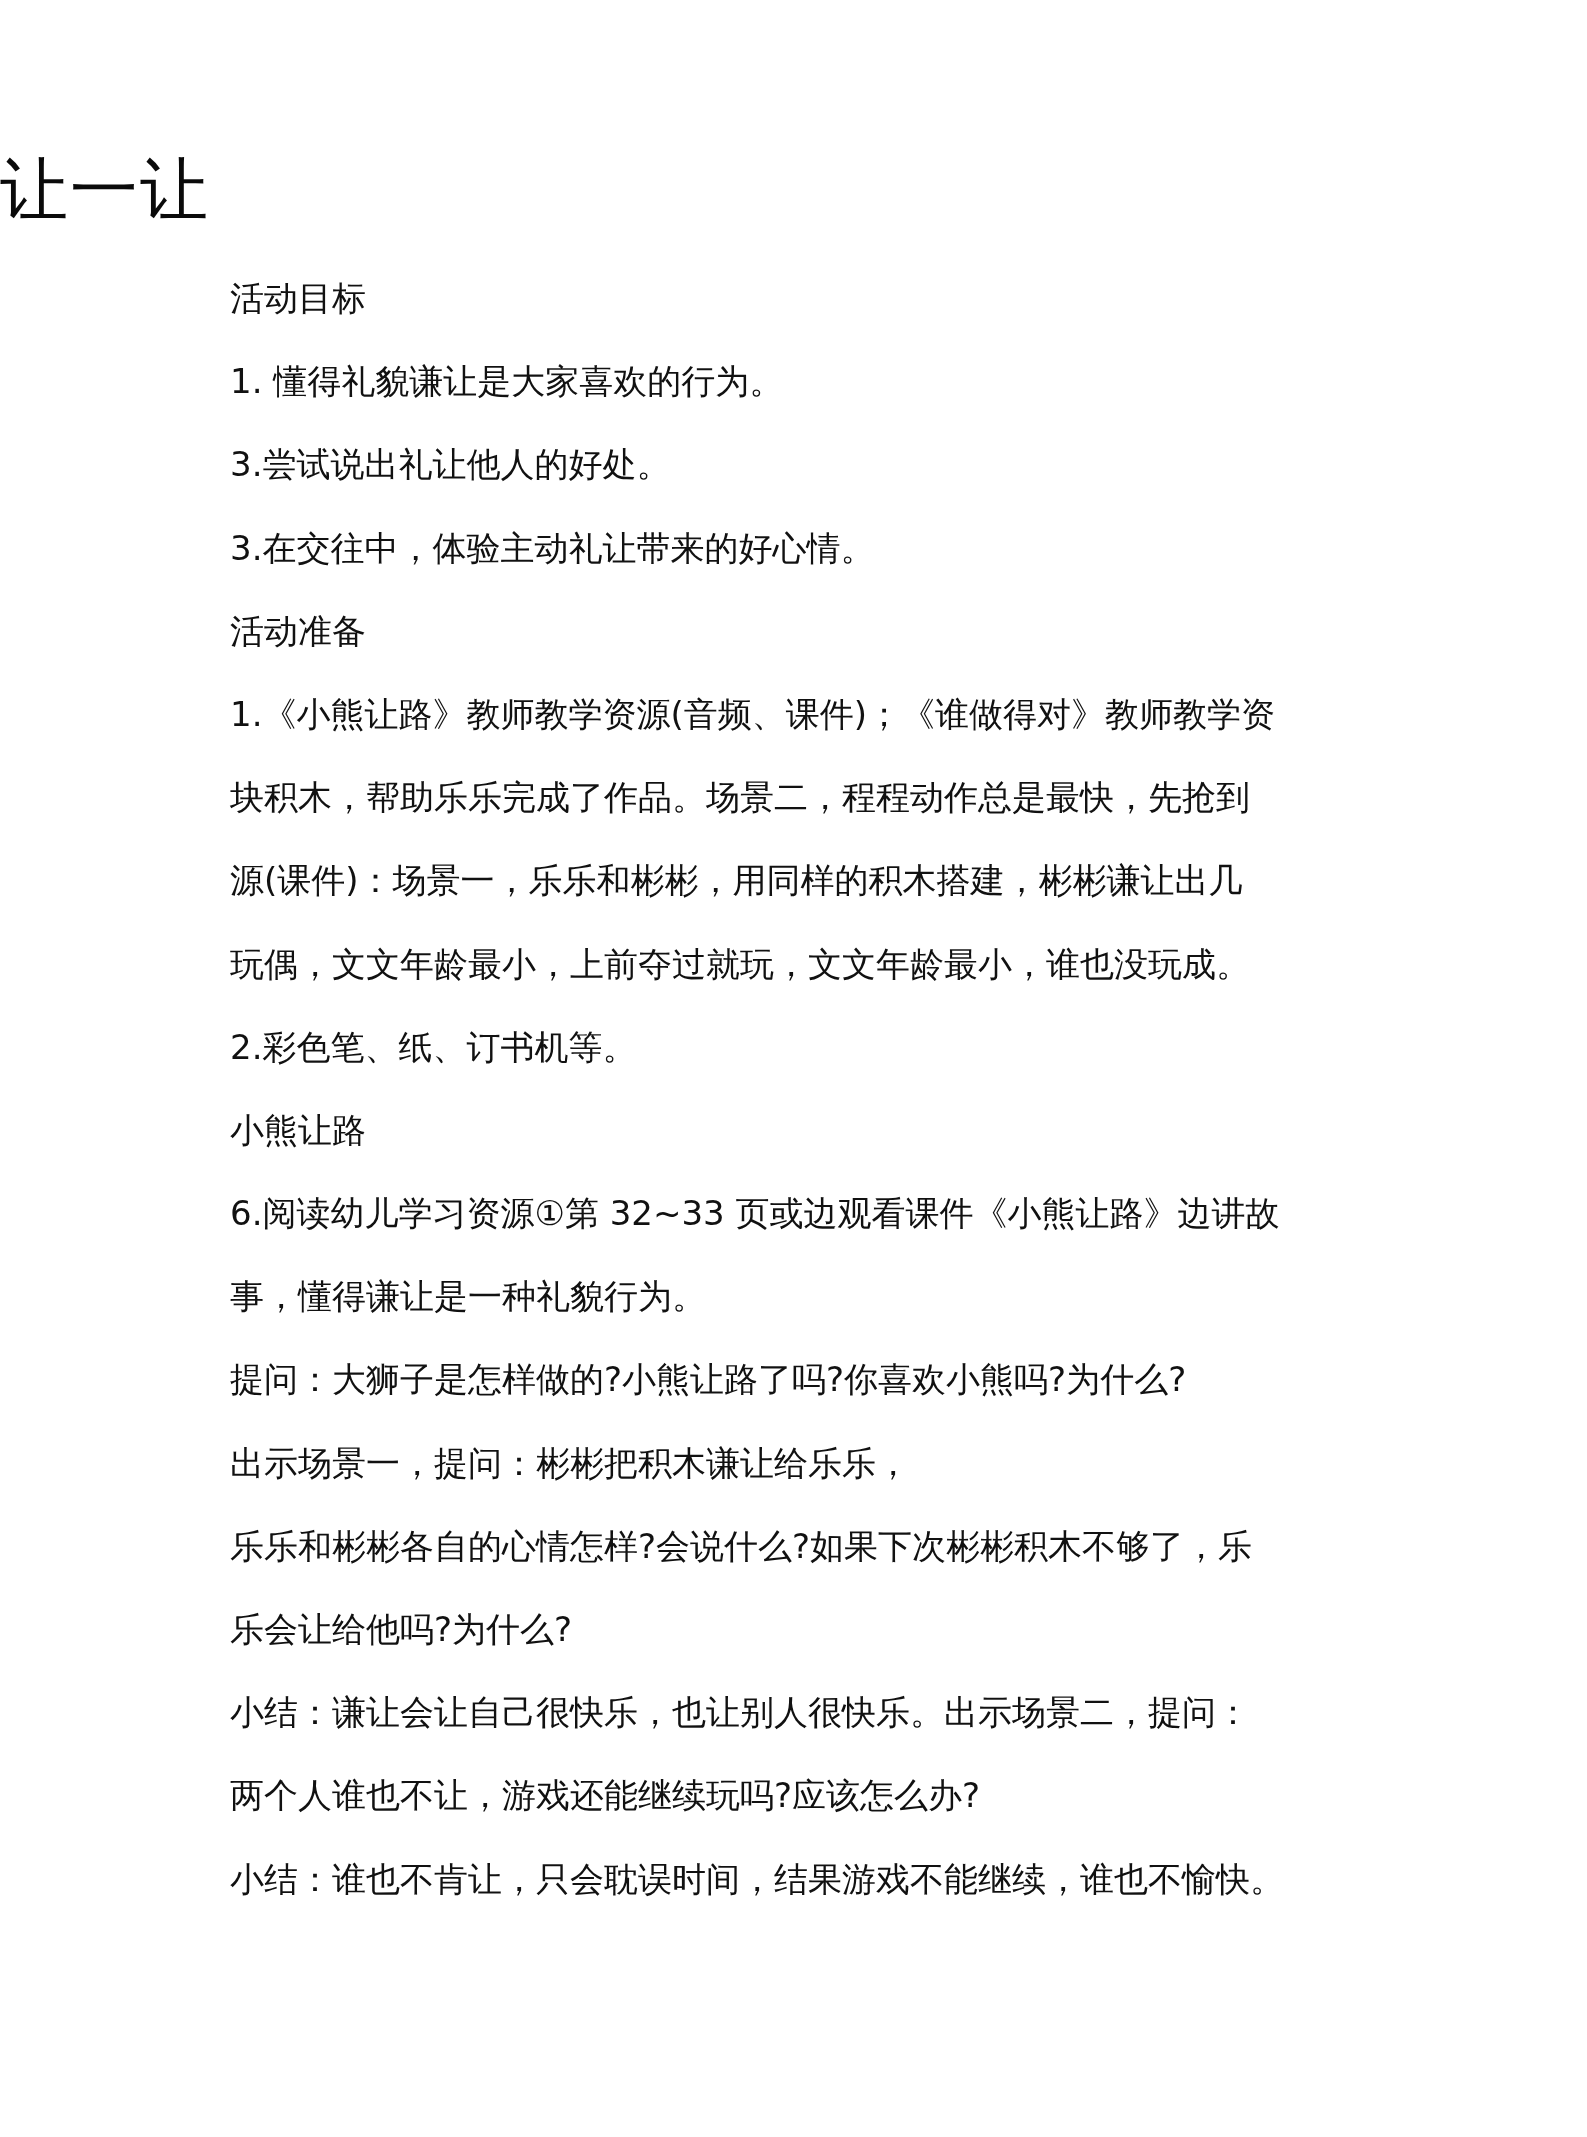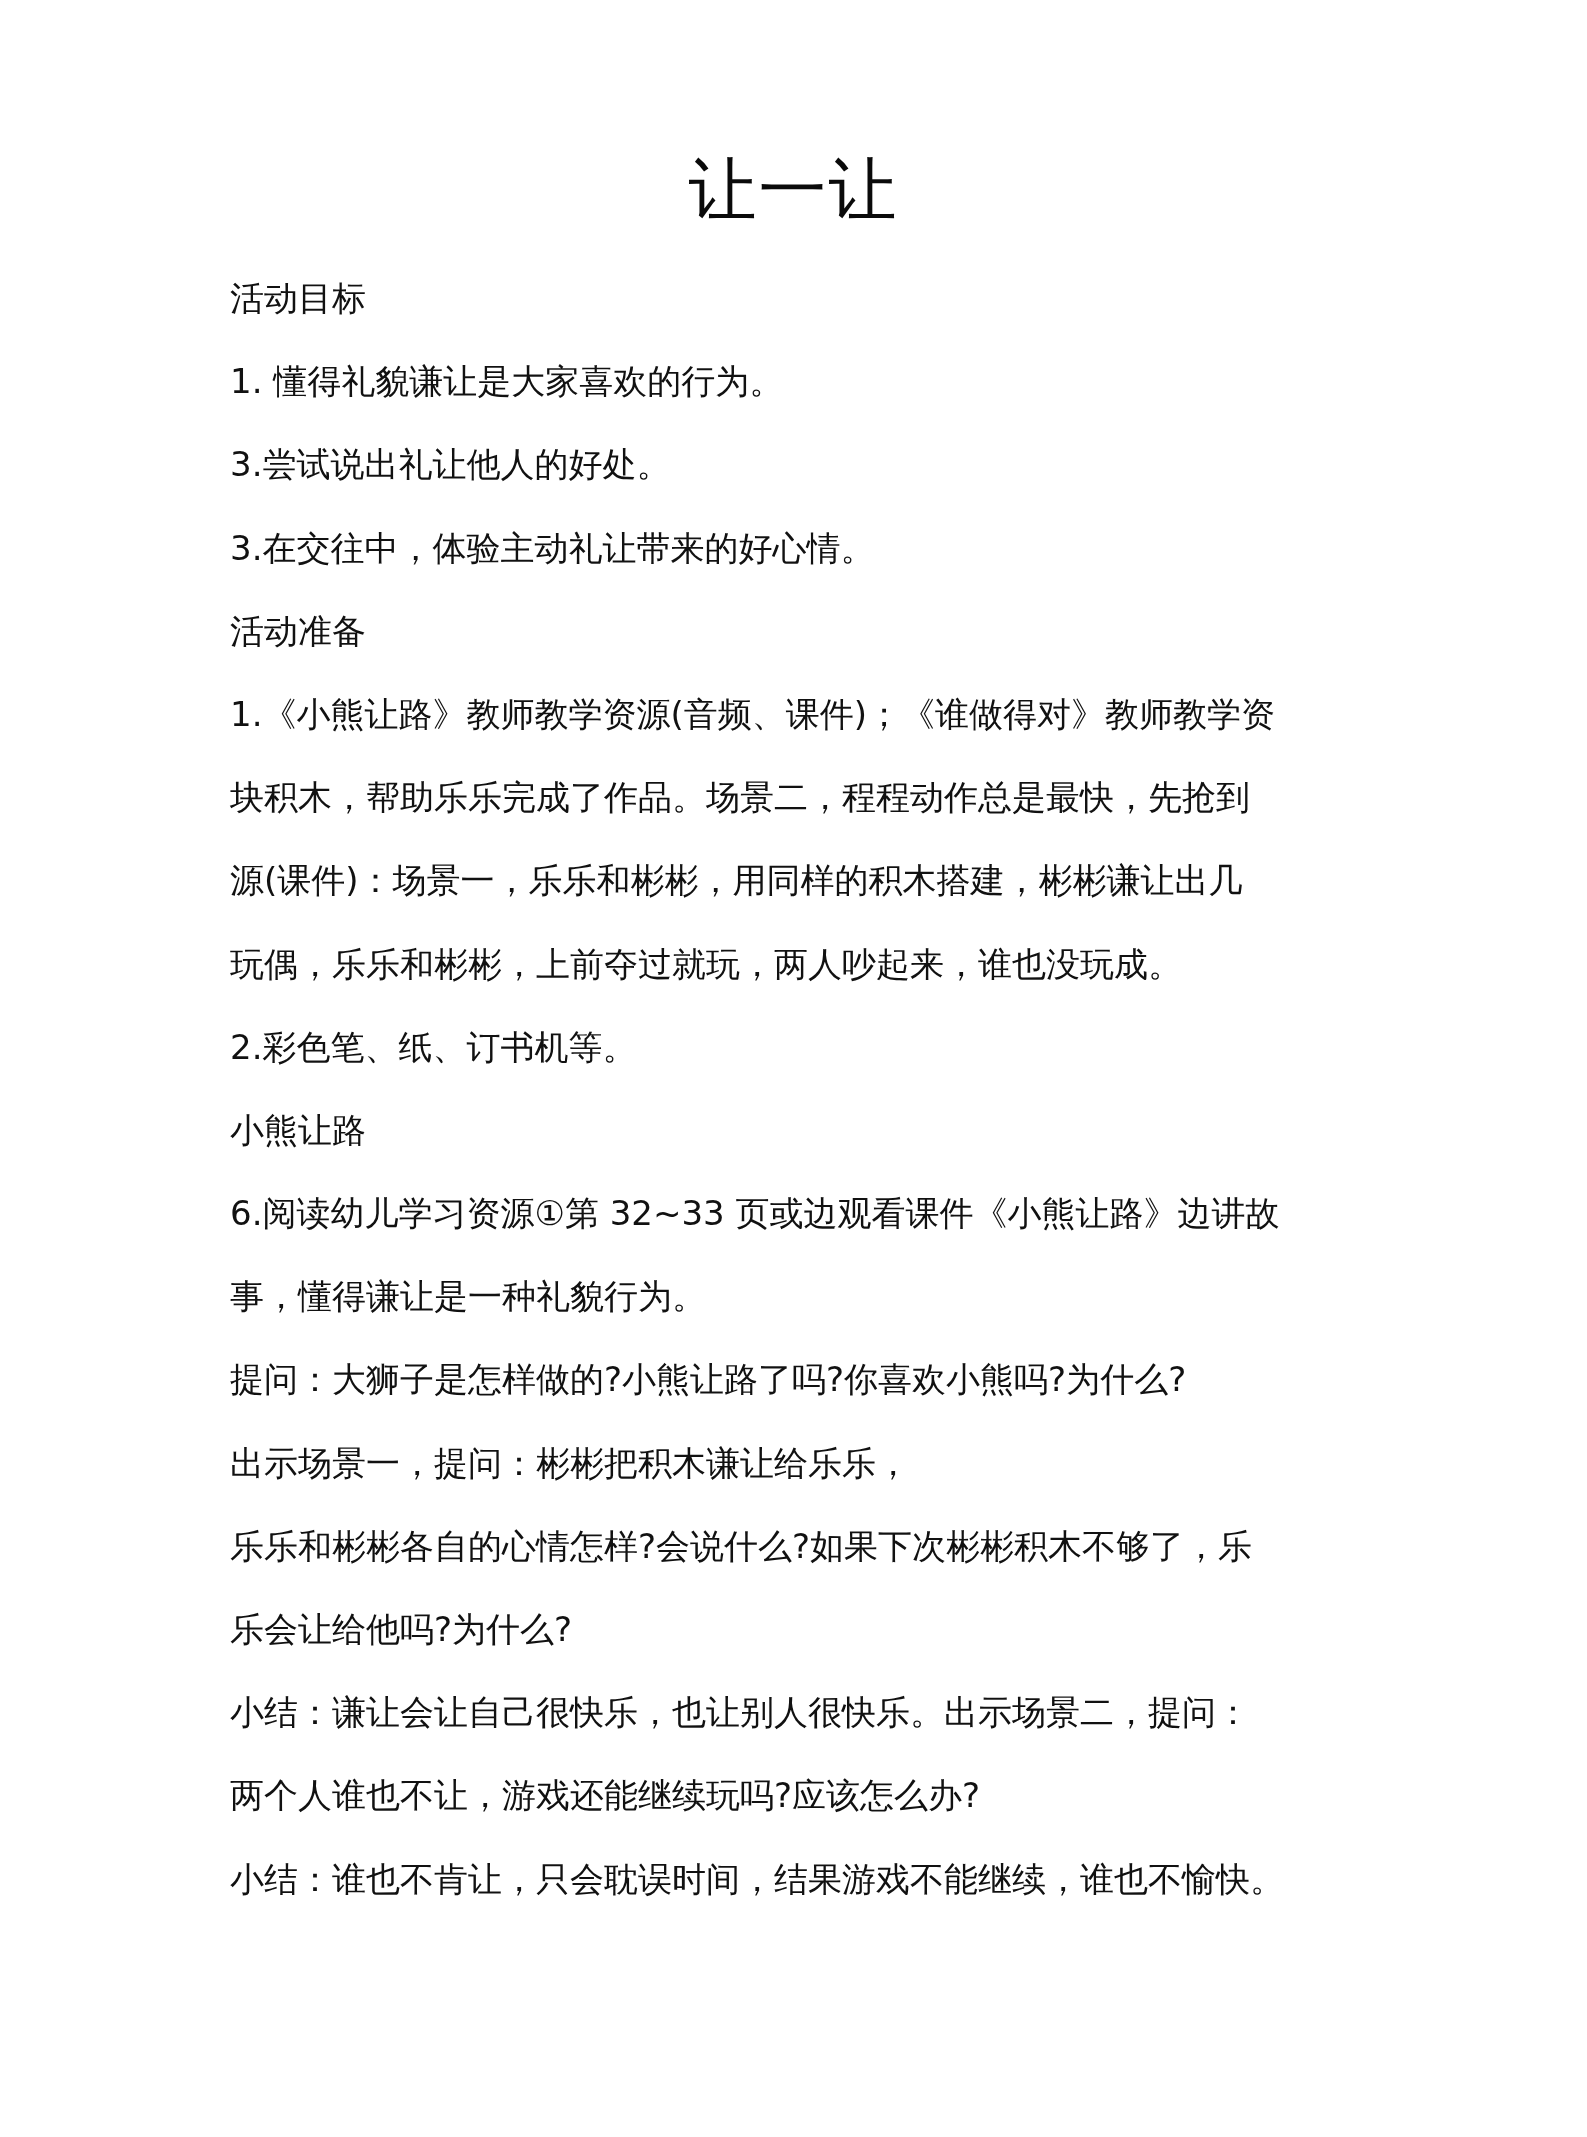--- a/index.html
+++ b/index.html
@@ -21,21 +21,21 @@
       width: 1587px;
       height: 2137px;
       background: #ffffff;
     }
     .title {
       position: absolute;
       left: 0;
       width: 1587px;
       top: 150px;
       height: 80px;
-      text-align: center;
+      text-align: left;
       font-family: "DejaVu Serif", "Liberation Serif", serif;
       font-size: 68px;
       line-height: 80px;
       letter-spacing: 2px;
       color: #0a0a0a;
     }
     .body-text {
       position: absolute;
       left: 230px;
       top: 272px;
@@ -57,21 +57,21 @@
 
   <div class="body-text">
     <div class="line">活动目标</div>
     <div class="line">1.  懂得礼貌谦让是大家喜欢的行为。</div>
     <div class="line">3.尝试说出礼让他人的好处。</div>
     <div class="line">3.在交往中，体验主动礼让带来的好心情。</div>
     <div class="line">活动准备</div>
     <div class="line">1.《小熊让路》教师教学资源(音频、课件)；《谁做得对》教师教学资</div>
     <div class="line">块积木，帮助乐乐完成了作品。场景二，程程动作总是最快，先抢到</div>
     <div class="line">源(课件)：场景一，乐乐和彬彬，用同样的积木搭建，彬彬谦让出几</div>
-    <div class="line">玩偶，乐乐和彬彬，上前夺过就玩，两人吵起来，谁也没玩成。</div>
+    <div class="line">玩偶，文文年龄最小，上前夺过就玩，文文年龄最小，谁也没玩成。</div>
     <div class="line">2.彩色笔、纸、订书机等。</div>
     <div class="line">小熊让路</div>
     <div class="line">6.阅读幼儿学习资源①第 32~33 页或边观看课件《小熊让路》边讲故</div>
     <div class="line">事，懂得谦让是一种礼貌行为。</div>
     <div class="line">提问：大狮子是怎样做的?小熊让路了吗?你喜欢小熊吗?为什么?</div>
     <div class="line">出示场景一，提问：彬彬把积木谦让给乐乐，</div>
     <div class="line">乐乐和彬彬各自的心情怎样?会说什么?如果下次彬彬积木不够了，乐</div>
     <div class="line">乐会让给他吗?为什么?</div>
     <div class="line">小结：谦让会让自己很快乐，也让别人很快乐。出示场景二，提问：</div>
     <div class="line">两个人谁也不让，游戏还能继续玩吗?应该怎么办?</div>

